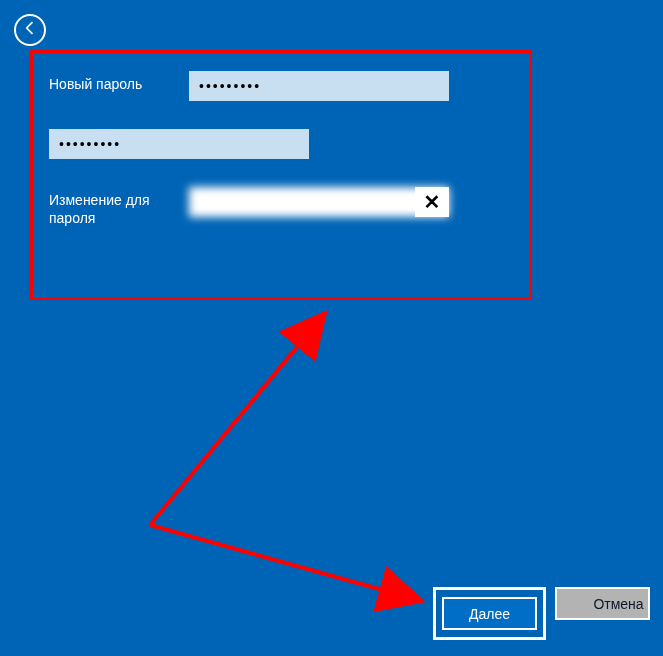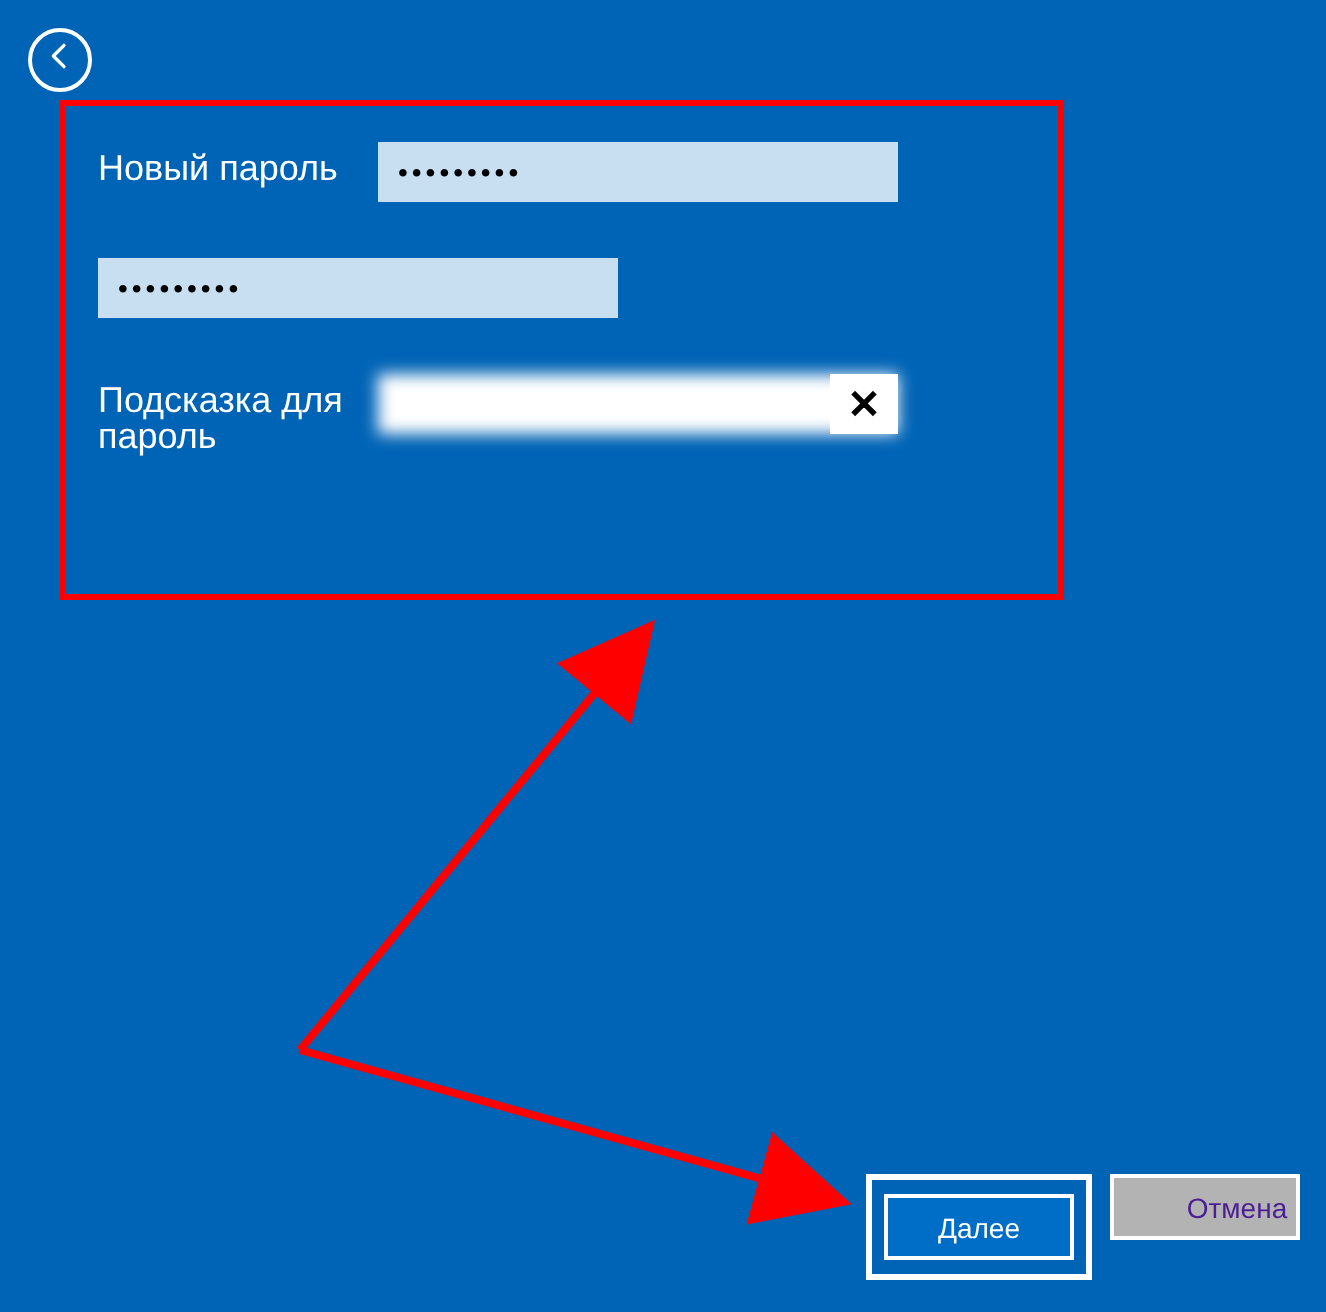--- a/index.html
+++ b/index.html
@@ -44,21 +44,21 @@
     border:3px solid #ff0000;
     box-sizing:border-box;
     padding:18px 16px 0 16px;
   }
   .row{
     display:flex;
     margin-bottom:28px;
   }
   .row-label{
     width:140px;
-    font-size:18px;
+    font-size:14px;
     line-height:18px;
     padding-top:4px;
   }
   .field-wrap{
     position:relative;
     width:260px;
     height:30px;
   }
   .pw-input{
     width:260px;height:30px;
@@ -111,21 +111,21 @@
   .btn-primary{
     background:#006ec7;
     border:2px solid #fff;
     color:#fff;
   }
   .btn-secondary{
     position:absolute;
     left:555px;top:587px;
     background:#b3b3b3;
     border:2px solid #fff;
-    color:#4c1d95;
+    color:#0f172a;
     padding-left:32px;
   }
 
   
   .arrow-svg{
     position:absolute;
     left:0;top:0;
     pointer-events:none;
   }
 </style>
@@ -151,21 +151,21 @@
     </div>
   </div>
 
   <div class="row">
     <div class="field-wrap">
       <input class="pw-input" type="text" readonly="" value="•••••••••" style="">
     </div>
   </div>
 
   <div class="row">
-    <div class="row-label">Подсказка для пароль</div>
+    <div class="row-label">Изменение для пароля</div>
     <div class="field-wrap">
       <input class="hint-input" type="text" value="" style="">
       <div class="clear-btn">
         <span>✕</span>
       </div>
     </div>
   </div>
 
 </div>
 

